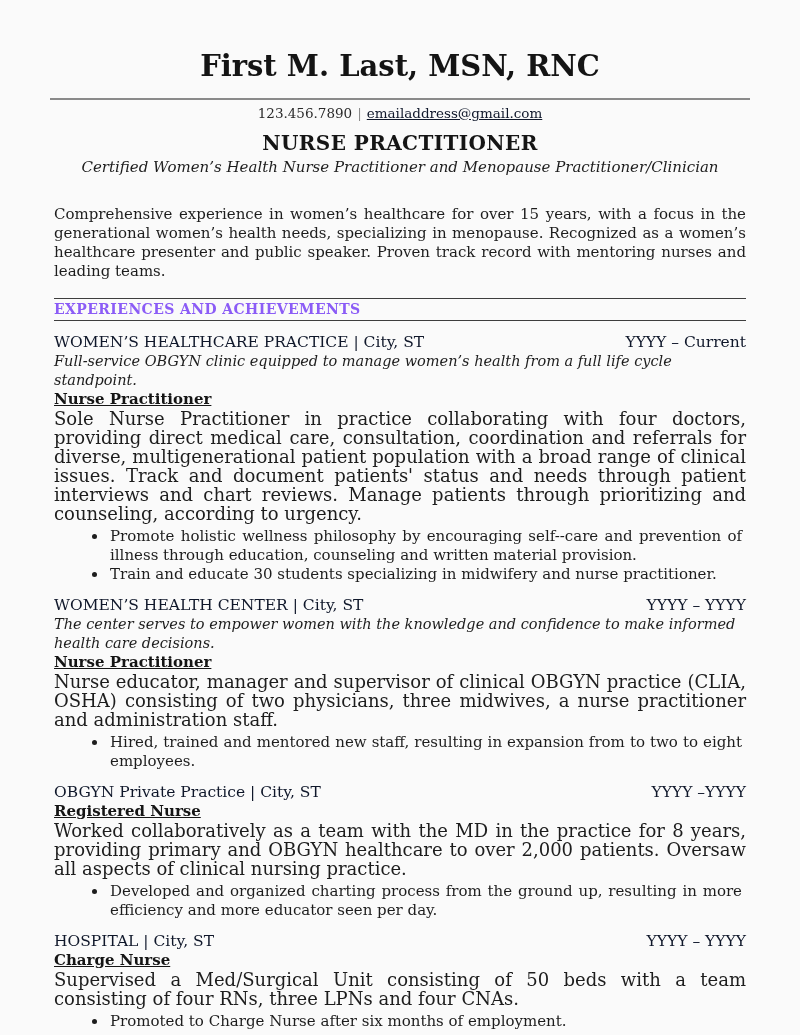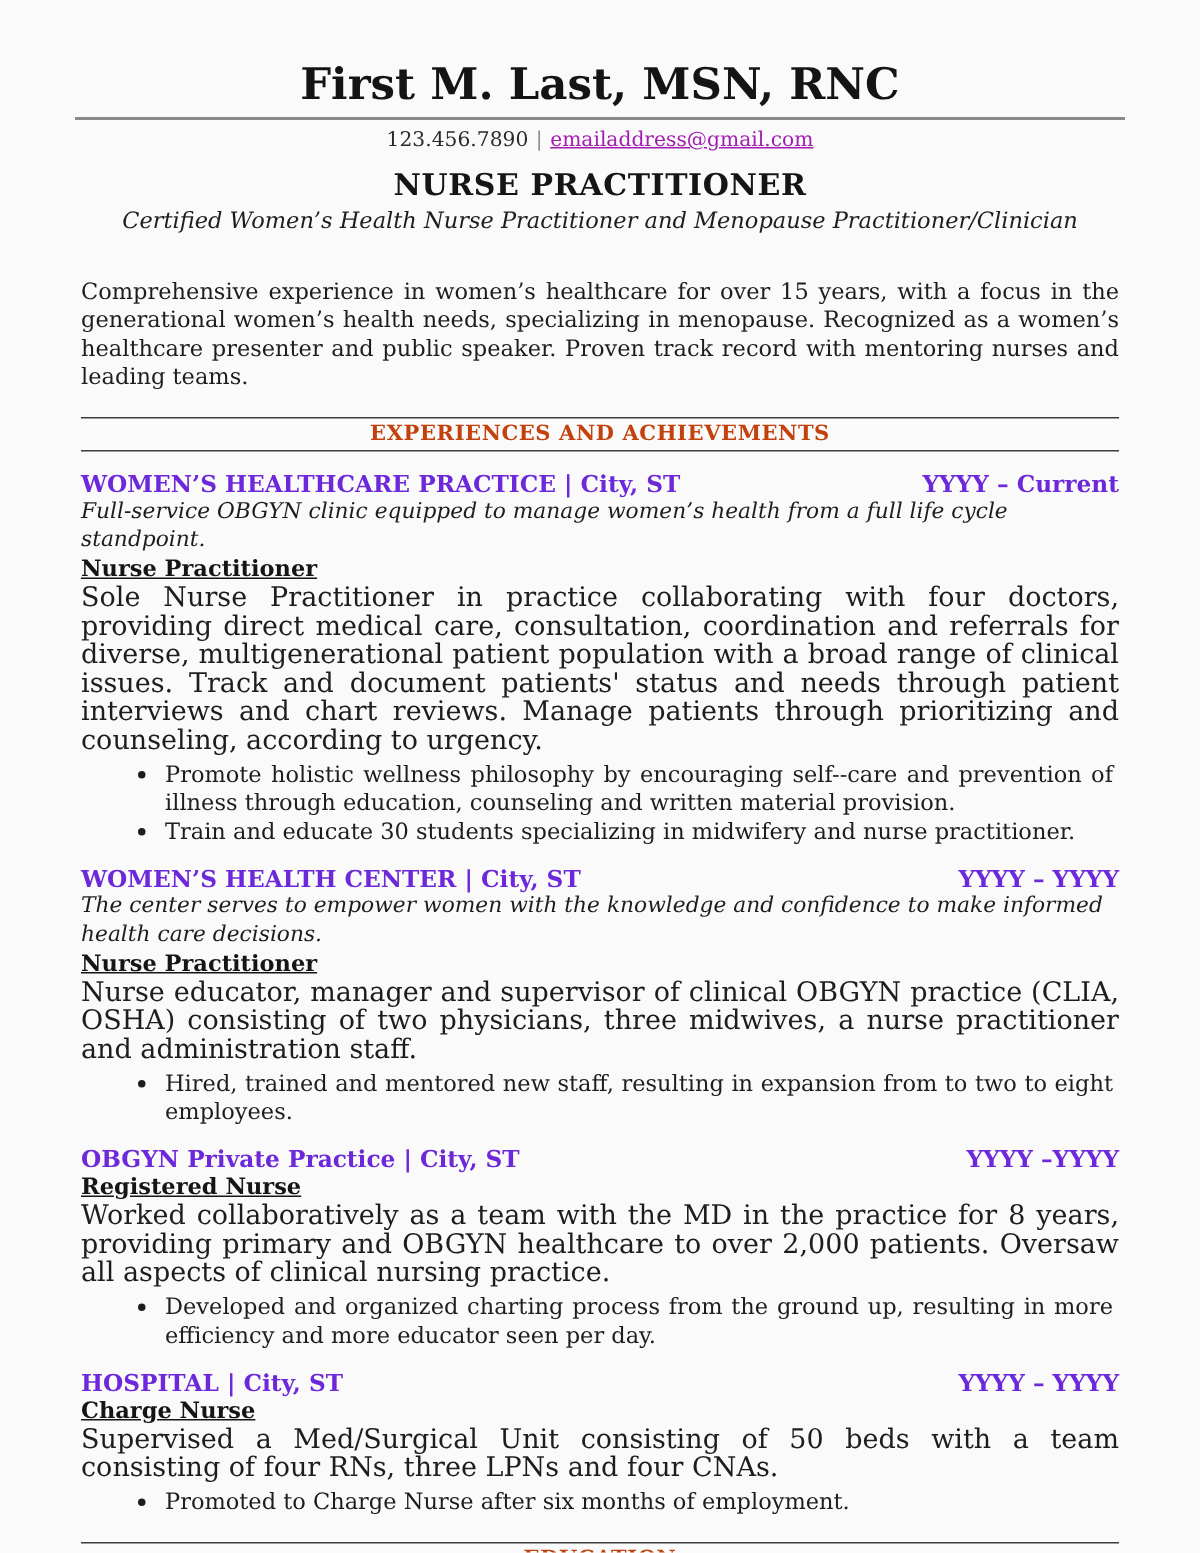--- a/index.html
+++ b/index.html
@@ -16,21 +16,21 @@
   }
   .page {
     box-sizing: border-box;
     width: 800px;
     height: 1035px;
     padding: 34px 54px 0 54px;
   }
 
   
   .name {
-    margin: 4px;
+    margin: 14px;
     text-align: center;
     font-size: 29px;
     line-height: 36px;
     font-weight: bold;
     color: #141414;
   }
   .name-rule {
     border: none;
     border-top: 2.5px solid #8a8a8a;
     margin: 2px -4px 0 -4px;
@@ -40,21 +40,21 @@
     text-align: center;
     font-size: 13.5px;
     line-height: 17px;
     color: #2a2a2a;
   }
   .contact .sep {
     color: #8c8c8c;
     margin: 0 5px;
   }
   .contact a.email {
-    color: #a21caf;
+    color: #0f172a;
     text-decoration: underline;
     cursor: pointer;
   }
   .role-title {
     margin-top: 9px;
     text-align: center;
     font-size: 20px;
     line-height: 24px;
     font-weight: bold;
     letter-spacing: 0.4px;
@@ -74,37 +74,37 @@
     margin: 28px 0 0 0;
     font-size: 15px;
     line-height: 19px;
     text-align: justify;
   }
   .section-header {
     margin-top: 17px;
     border-top: 1.5px solid #3d3d3d;
     border-bottom: 1.5px solid #3d3d3d;
     padding: 2px 0;
-    text-align: center;
+    text-align: left;
     font-size: 14px;
     line-height: 17px;
     font-weight: bold;
     letter-spacing: 0.4px;
-    color: #c2410c;
+    color: #8b5cf6;
   }
 
   .job { margin-top: 12px; }
   .job-head {
     display: flex;
     justify-content: space-between;
     align-items: baseline;
-    font-weight: bold;
+    font-weight: normal;
     font-size: 15.5px;
     line-height: 19px;
-    color: #6d28d9;
+    color: #0f172a;
   }
   .job-head .dates { white-space: nowrap; }
   .job-tagline {
     font-style: italic;
     font-size: 14.5px;
     line-height: 19px;
   }
   .job-role {
     font-weight: bold;
     font-size: 15px;

